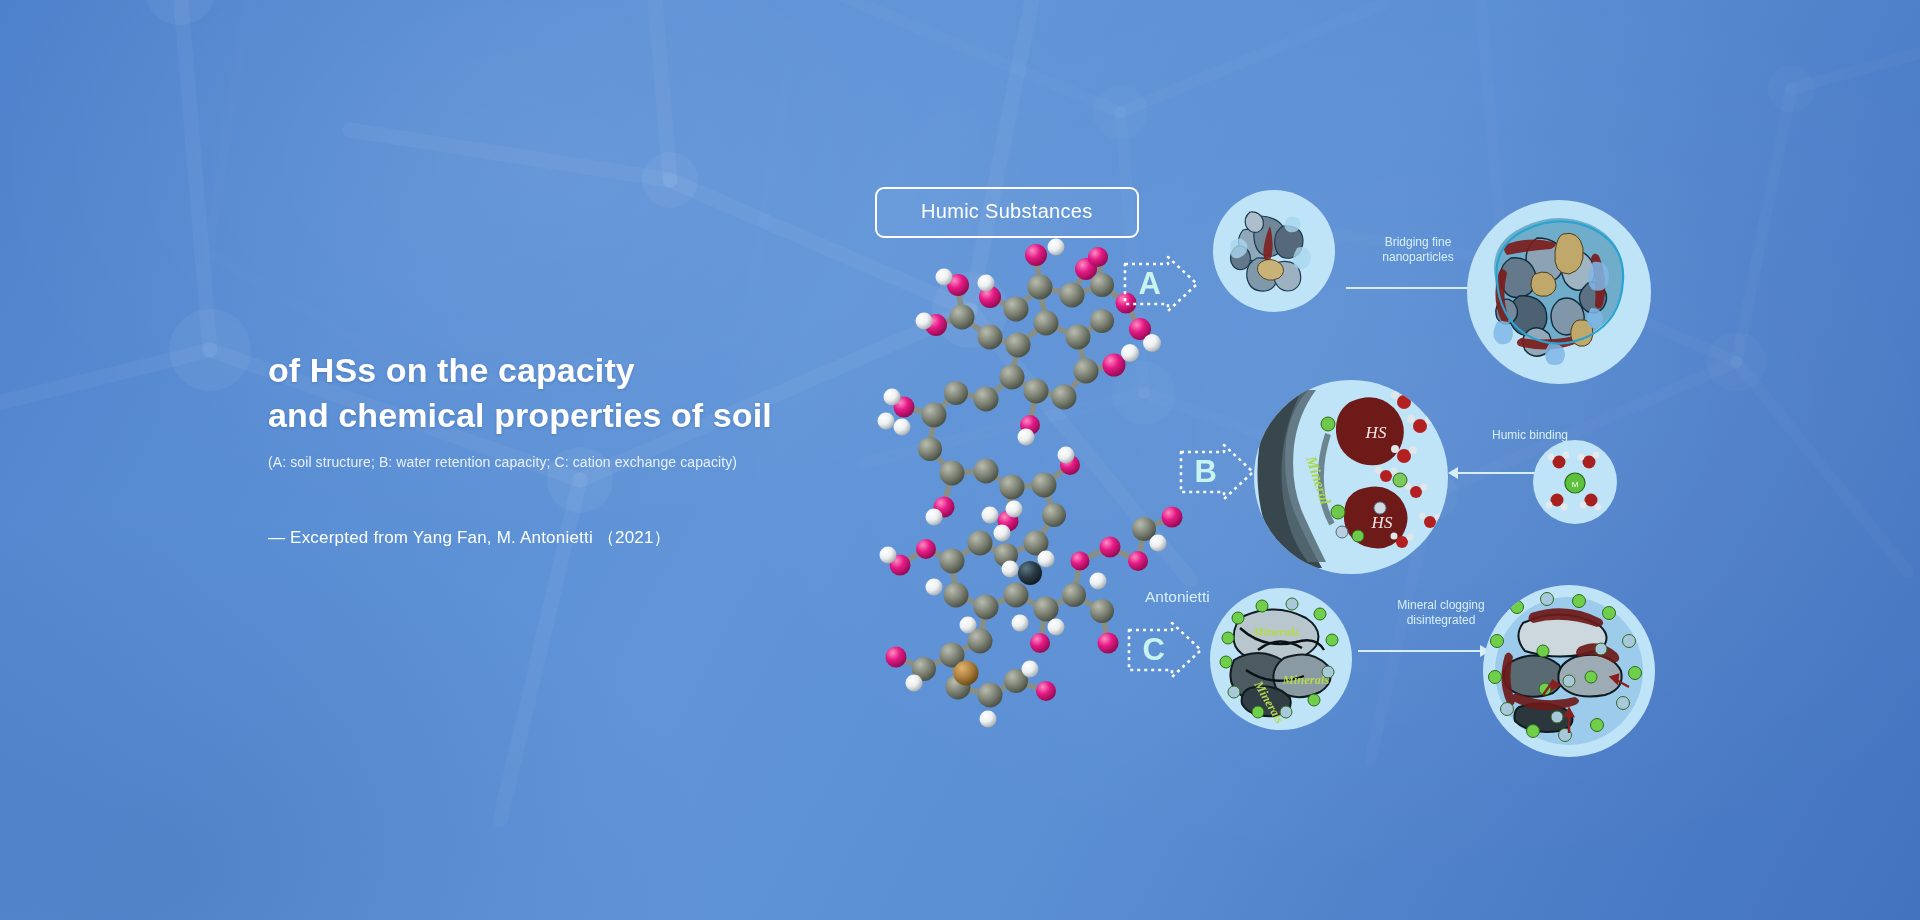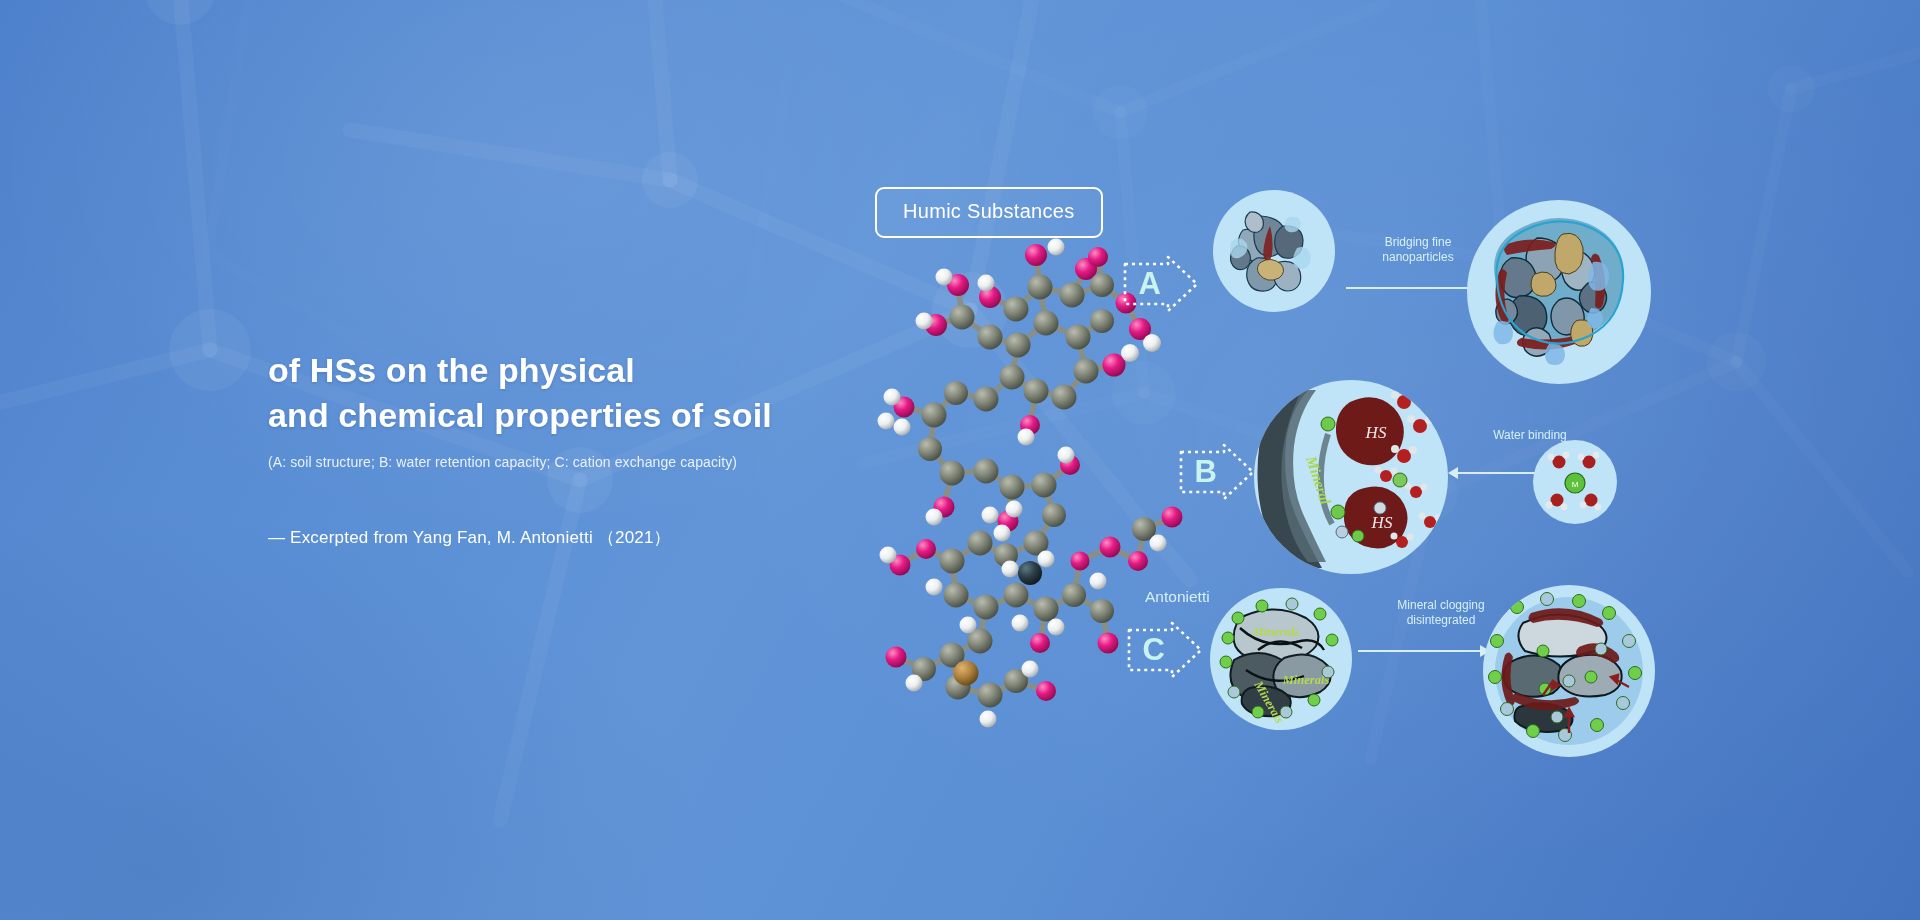--- a/index.html
+++ b/index.html
@@ -74,21 +74,21 @@
     font-weight: normal;
     margin-top: 56px;
     letter-spacing: 0.2px;
   }
 
   
   .hs-pill {
     position: absolute;
     left: 875px;
     top: 187px;
-    padding: 11px 26px 13px;
+    padding: 11px 44px 13px;
     border: 2px solid #ffffff;
     border-radius: 9px;
     color: #ffffff;
     font-size: 20px;
     letter-spacing: 0.3px;
     background: rgba(255,255,255,0.03);
     white-space: nowrap;
   }
 
   
@@ -200,21 +200,21 @@
     <use href="#wm" x="-120" y="-120"></use>
     <use href="#wm" x="-120" y="-120" transform="translate(980,120) scale(0.78)" opacity="0.55"></use>
     <g opacity="0.5" transform="translate(250,-10) scale(1.05)">
       <polygon points="0,0 250,-120 520,40 470,330 180,380 -40,250" fill="none" stroke="#ffffff" stroke-opacity="0.05" stroke-width="10"></polygon>
     </g>
   </svg>
   <div class="bg-sheen"></div>
 
   <div class="left-copy">
     <h1 class="headline">
-      <span>of HSs on the physical</span>
+      <span>of HSs on the capacity</span>
       <span>and chemical properties of soil</span>
     </h1>
     <div class="sub-note">(A: soil structure; B: water retention capacity; C: cation exchange capacity)</div>
     <div class="attribution">— Excerpted from Yang Fan, M. Antonietti （2021）</div>
   </div>
 
   <div class="hs-pill">Humic Substances</div>
 
   <svg class="molecule" viewBox="0 0 360 505">
     <defs>
@@ -515,21 +515,21 @@
             <circle r="6" fill="#b41f1f"></circle>
               <circle cx="-8" cy="-6" r="3.5" fill="#dfe7ea"></circle>
               <circle cx="8" cy="-5" r="3.5" fill="#dfe7ea"></circle>
           </g>
           <circle cx="146" cy="100" r="7" fill="#7dc95a" stroke="#2d6b1c" stroke-width="1"></circle>
           <circle cx="126" cy="128" r="6" fill="#cfdae2" stroke="#5b7a8c" stroke-width="1"></circle>
         </g>
       </svg>
     </div>
 
-    <div class="conn-label" style="left:1440px; top:428px; width:180px;">Water binding</div>
+    <div class="conn-label" style="left:1440px; top:428px; width:180px;">Humic binding</div>
     <div class="conn-line" style="left:1458px; top:472px; width:110px;"></div>
     <div class="arrow-head left" style="left:1448px; top:467px;"></div>
 
     <div class="bubble small" style="left:1533px; top:440px; width:84px; height:84px;">
       <svg viewBox="0 0 84 84" width="84" height="84">
         <circle cx="42" cy="43" r="10" fill="#5ec13c" stroke="#2b6b18" stroke-width="1.2"></circle>
         <text x="42" y="47" font-family="'Liberation Sans',sans-serif" font-size="8" fill="#ffffff" text-anchor="middle">M</text>
         <g>
           <g transform="translate(26,22)">
             <circle r="6.5" fill="#a8201e"></circle>

